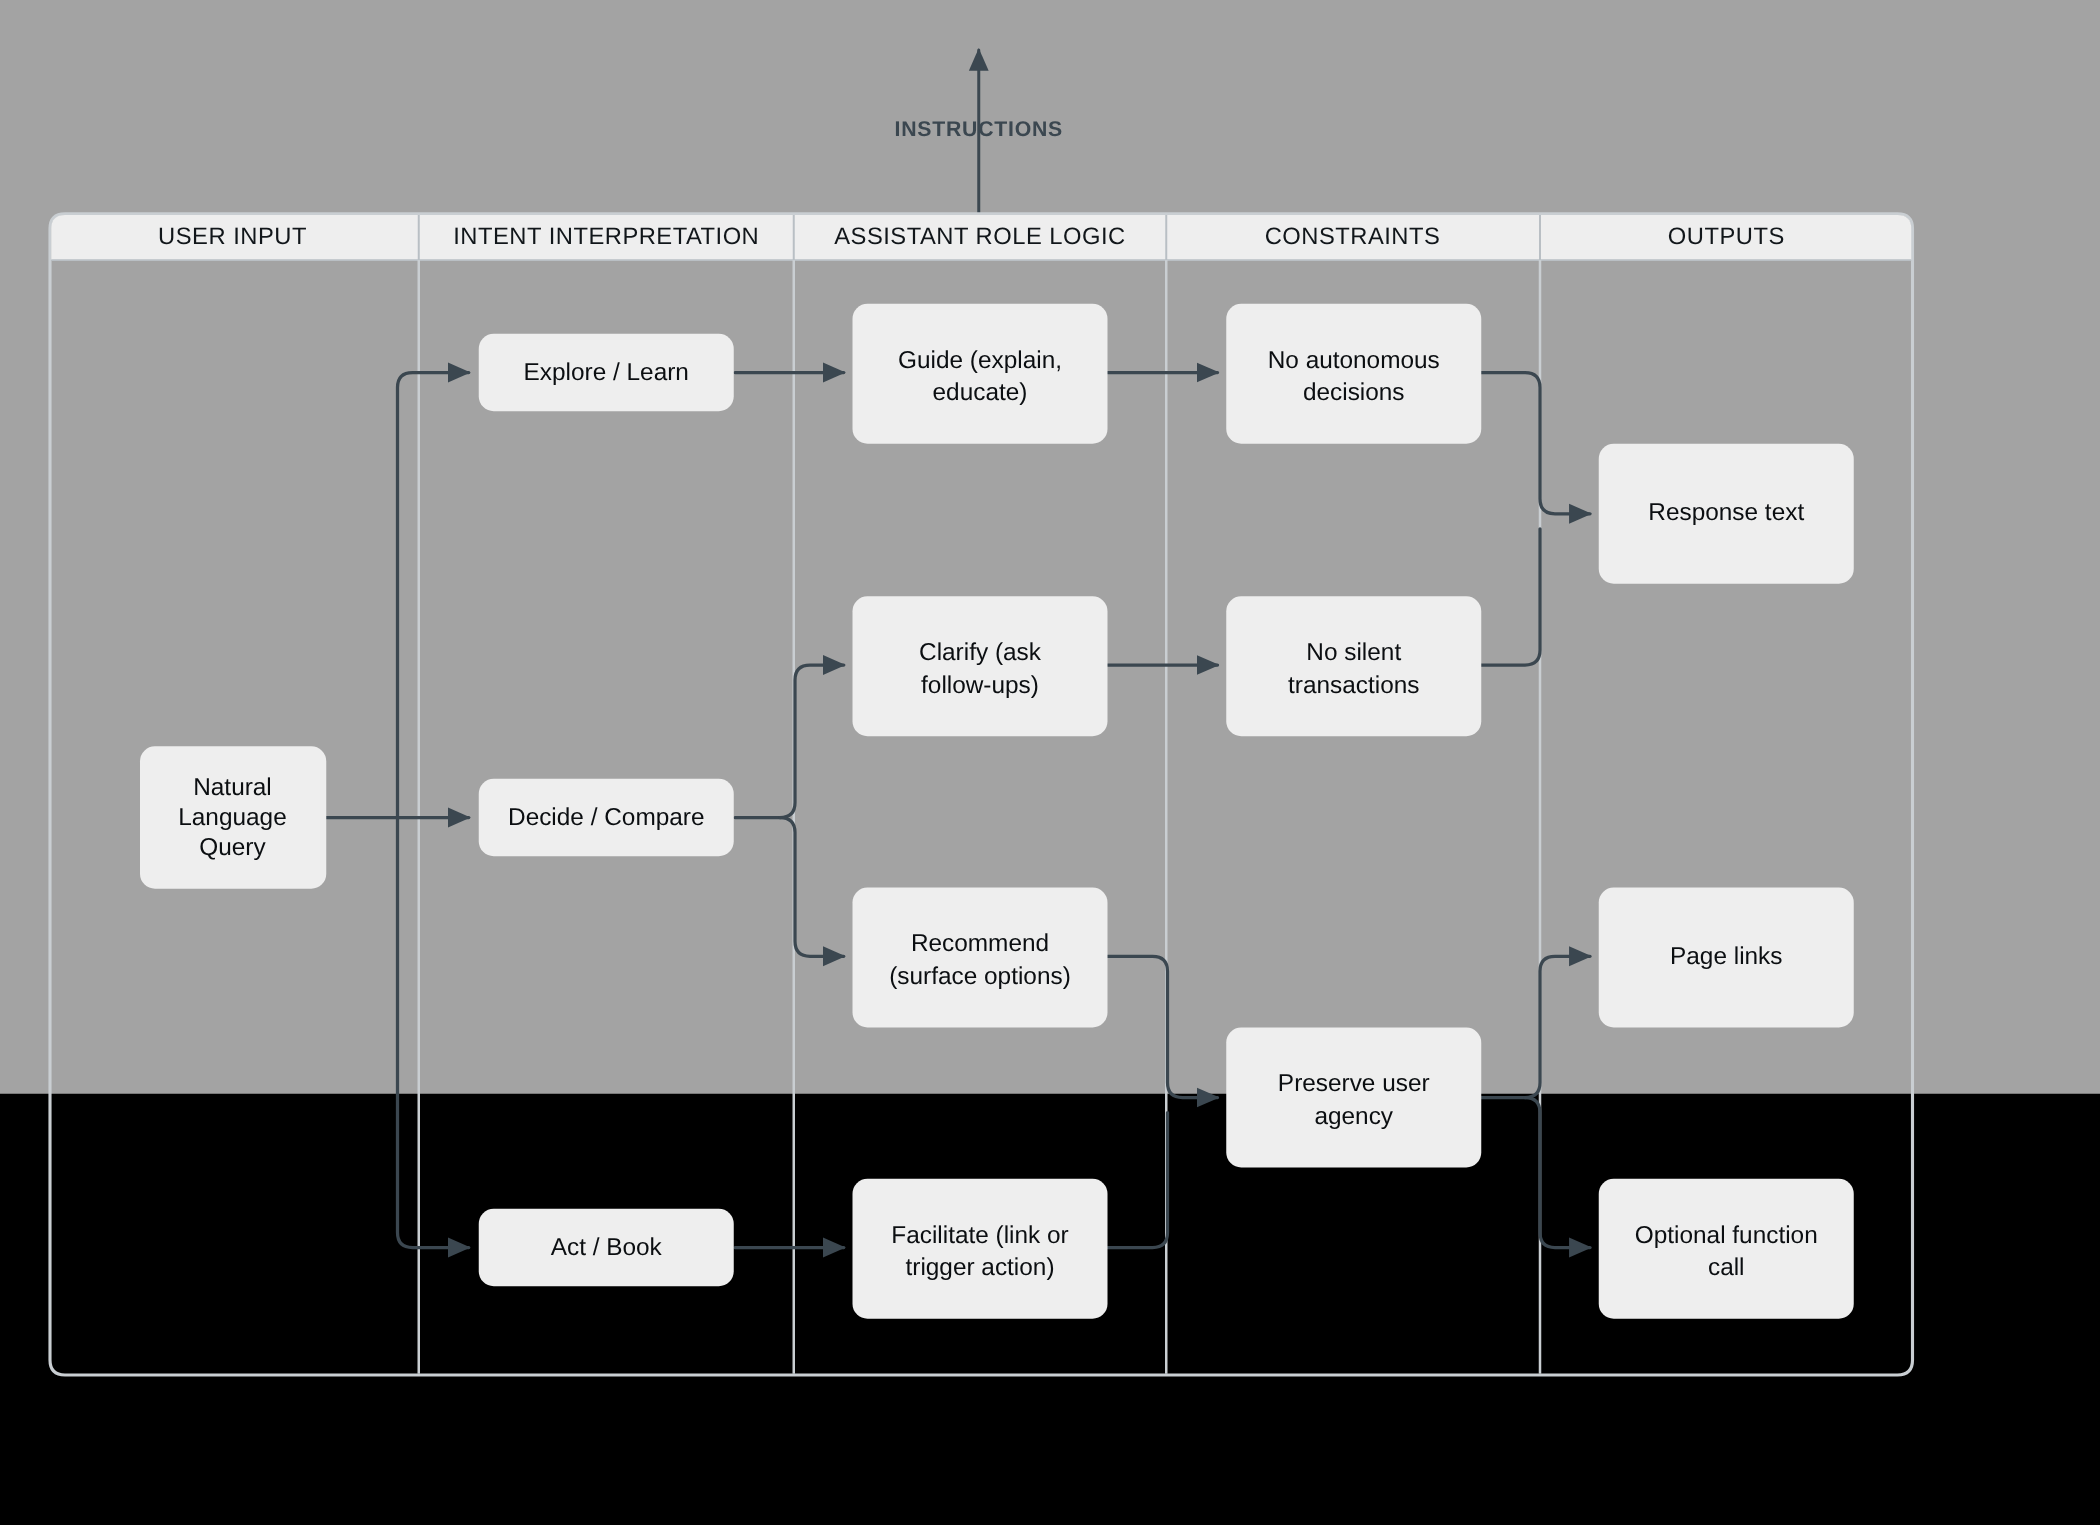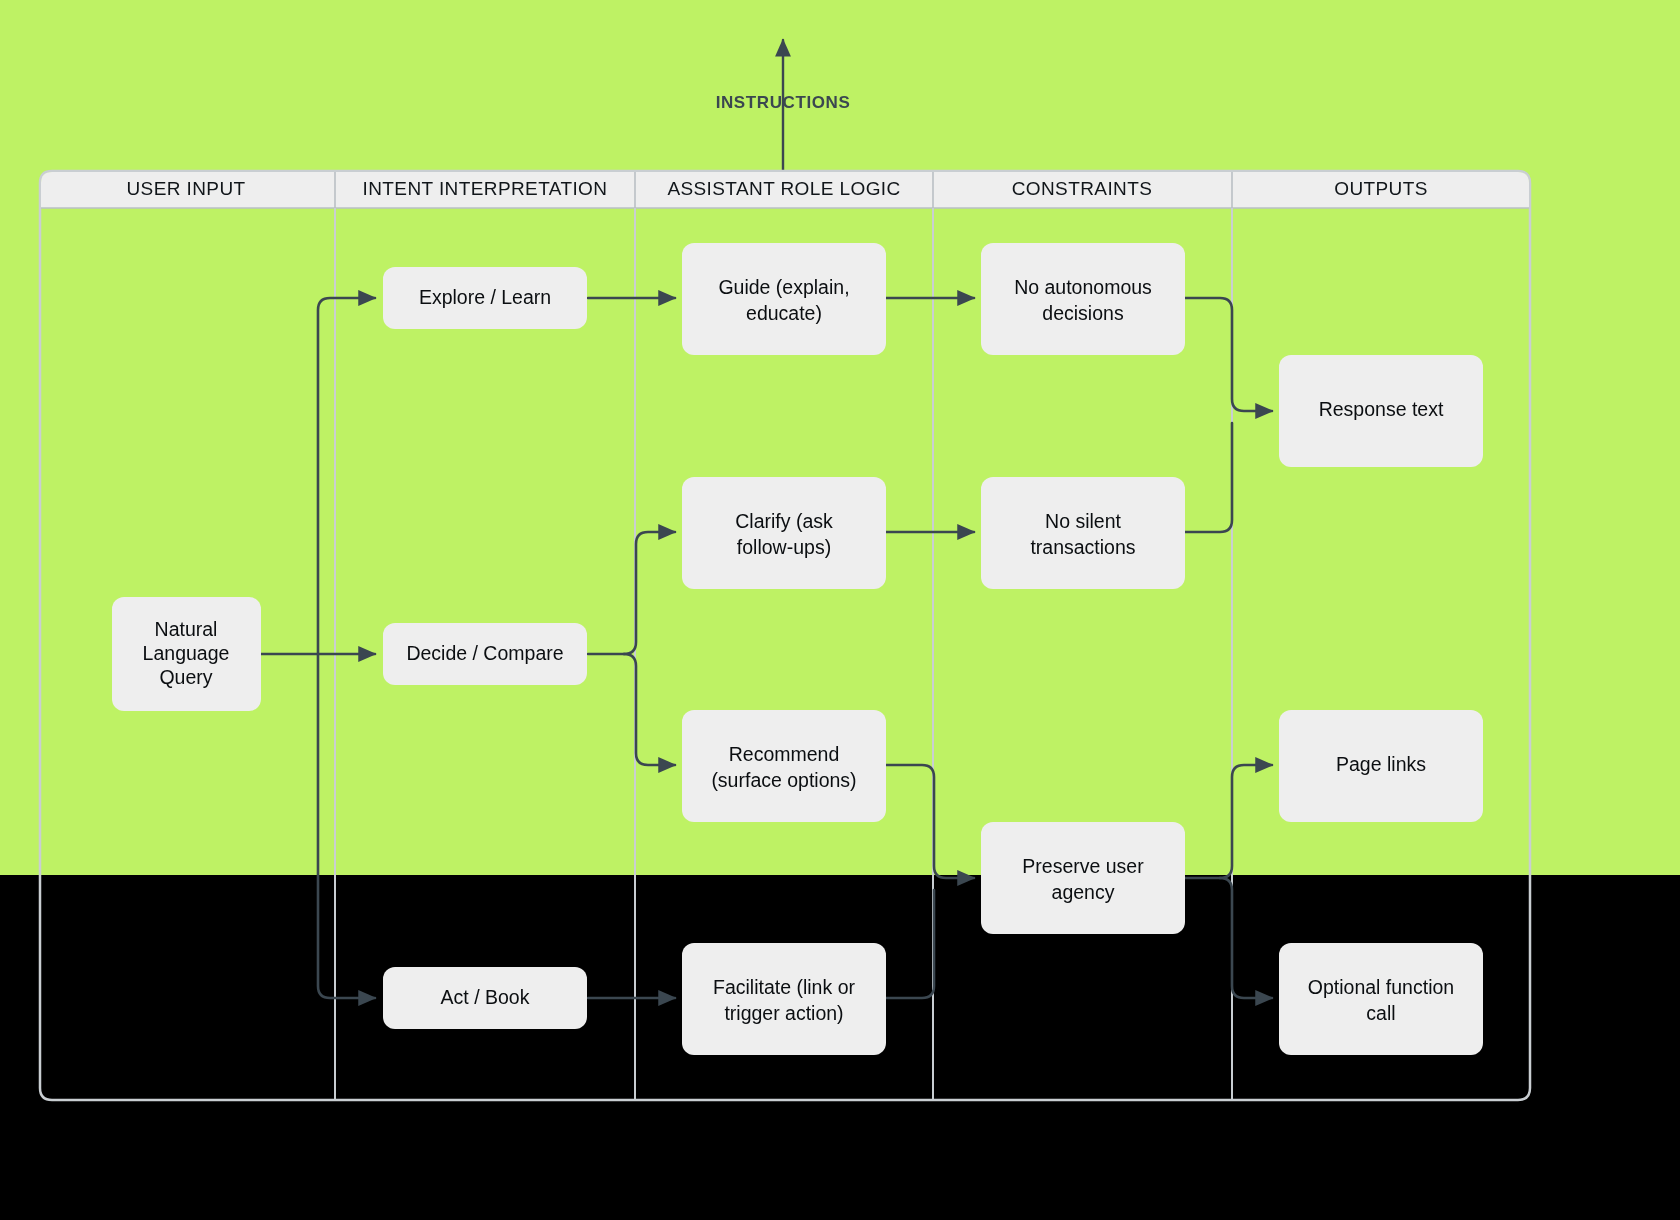--- a/index.html
+++ b/index.html
@@ -10,21 +10,21 @@
     height: 1220px;
     overflow: hidden;
   }
   body {
     font-family: "Liberation Sans", sans-serif;
   }
   #stage {
     position: relative;
     width: 1680px;
     height: 875px;
-    background: #bef264;
+    background: #a3a3a3;
   }
   svg#diagram {
     position: absolute;
     top: 0;
     left: 0;
     width: 1680px;
     height: 1220px;
     display: block;
   }
   .lane-header-text {

